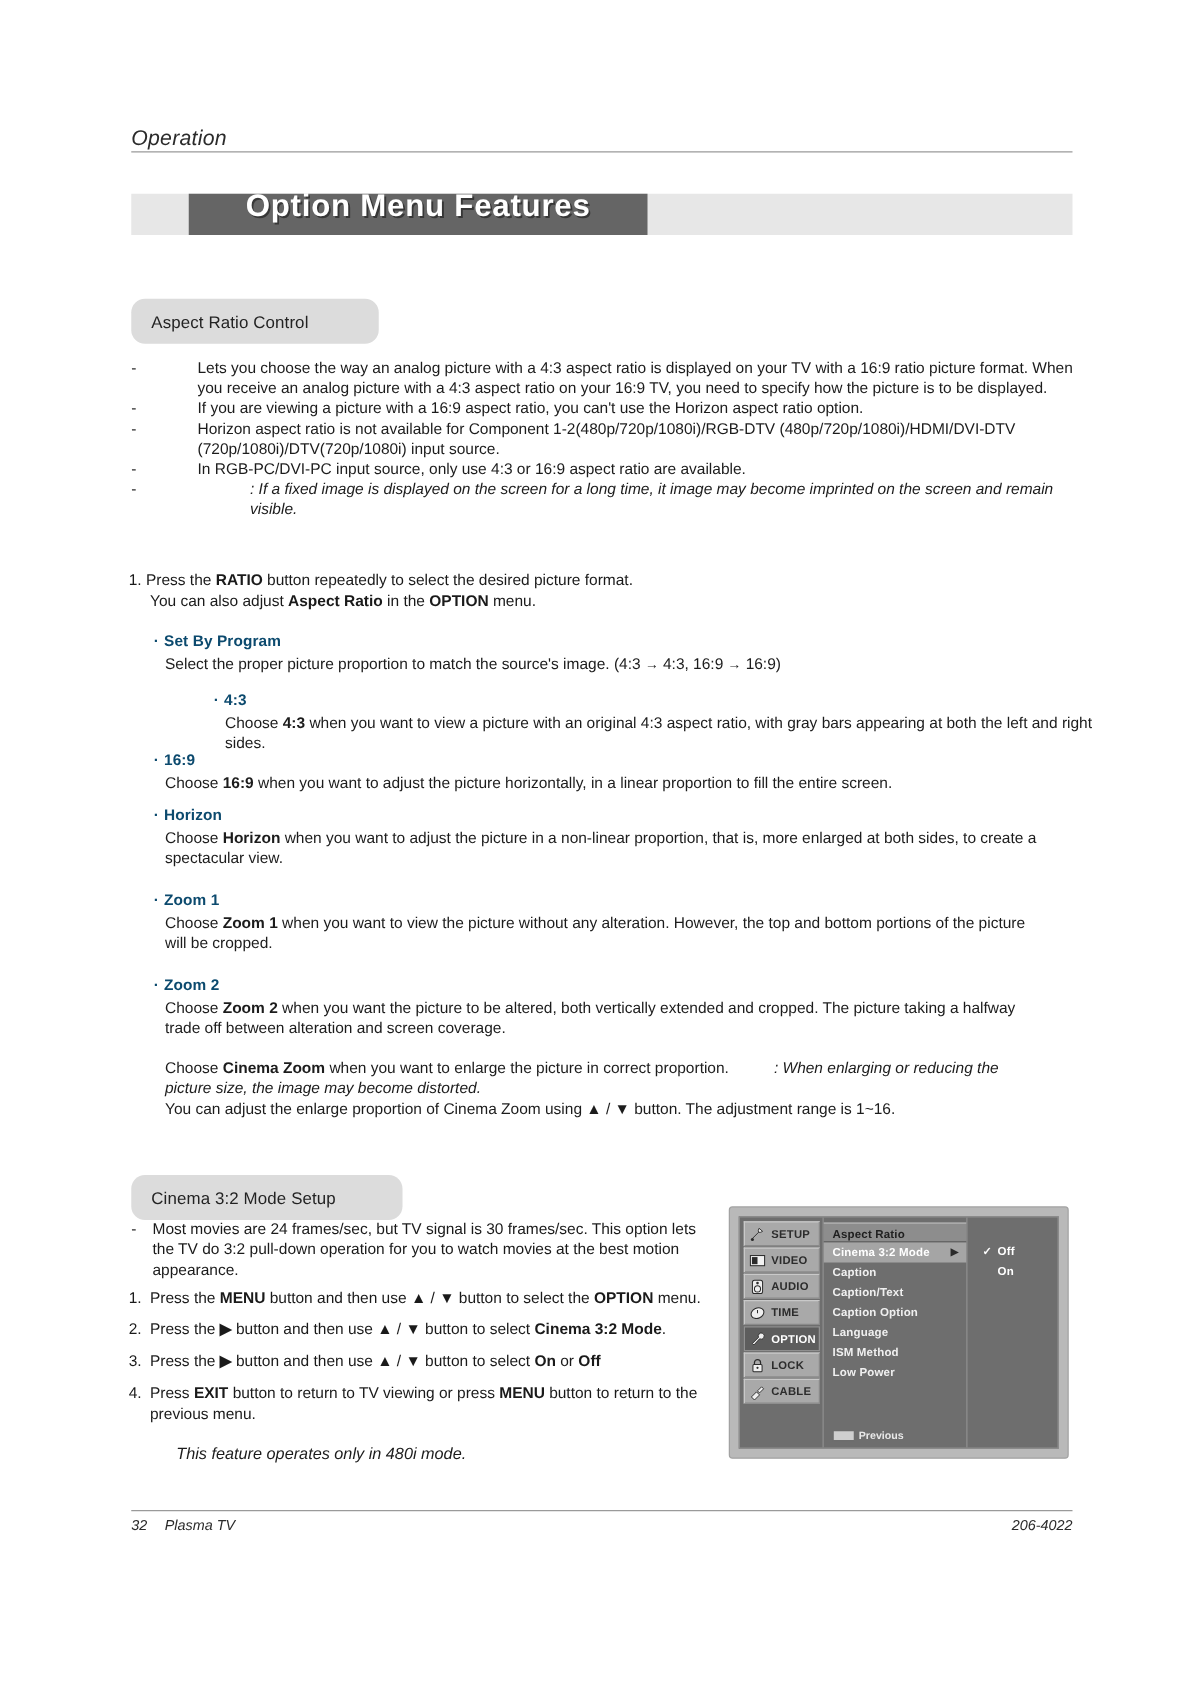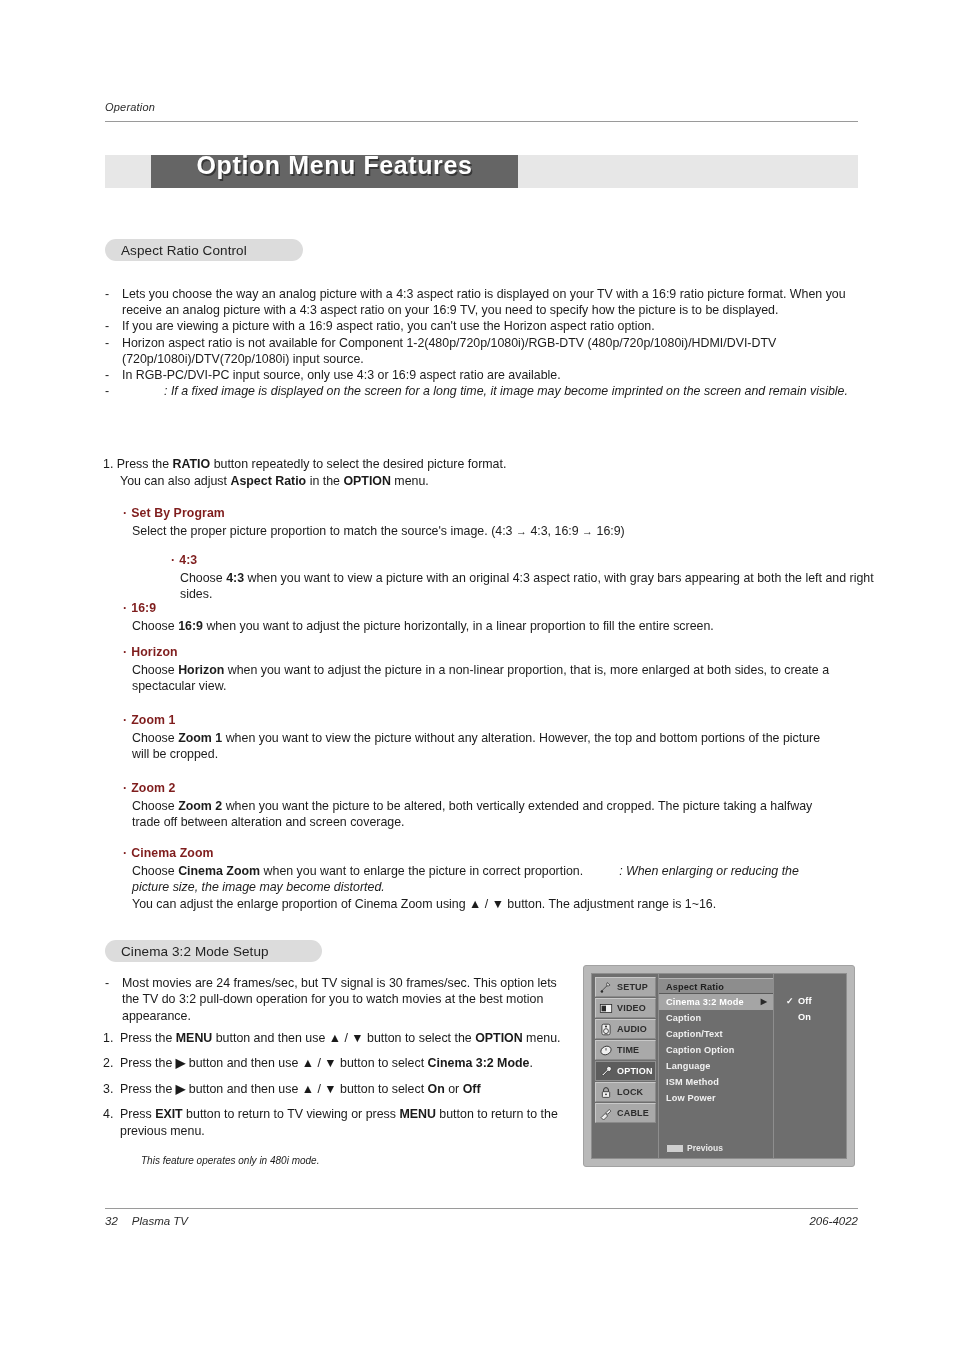--- a/index.html
+++ b/index.html
@@ -22,21 +22,21 @@
     height: 1351px;
     overflow: hidden;
   }
 
   
   .running-head {
     position: absolute;
     left: 105px;
     top: 101px;
     font-style: italic;
-    font-size: 11px;
+    font-size: 17px;
     letter-spacing: .2px;
     color: #2b2b2b;
   }
   .head-rule {
     position: absolute;
     left: 105px;
     top: 121px;
     width: 753px;
     height: 1px;
     background: #9a9a9a;
@@ -73,21 +73,21 @@
     color: #ffffff;
     letter-spacing: .6px;
     text-shadow: 1.5px 1.5px 0 rgba(0,0,0,.45);
   }
 
   
   .pill {
     position: absolute;
     background: #dcdcdc;
     border-radius: 11px;
-    height: 22px;
+    height: 36px;
     display: flex;
     align-items: center;
     padding: 0 16px;
     font-size: 13.5px;
     color: #232323;
     letter-spacing: .1px;
   }
   #pill-aspect { left: 105px; top: 239px; width: 166px; }
   #pill-cinema { left: 105px; top: 940px; width: 185px; }
   .bullet-list {
@@ -100,42 +100,42 @@
     display: flex;
     font-size: 12.4px;
     line-height: 16.2px;
     color: #1c1c1c;
   }
   .bl-dash {
     width: 17px;
     flex: 0 0 17px;
     color: #1c1c1c;
   }
-  .bl-text { flex: 1 1 auto; }
+  .bl-text { flex: 1 1 auto; margin-left: 36px; }
   .ital { font-style: italic; }
   .note-indent { padding-left: 42px; display: block; }
 
   
   .step1 {
     position: absolute;
     left: 103px;
     top: 456px;
     width: 700px;
     font-size: 12.4px;
     line-height: 16.6px;
   }
   .step1 .ln2 { padding-left: 17px; display: block; }
   b, strong { font-weight: bold; }
 
   
   .opt-block { position: absolute; left: 123px; width: 715px; }
   .opt-head {
     font-size: 12.3px;
     font-weight: bold;
-    color: #7f1d1d;
+    color: #0c4a6e;
     letter-spacing: .1px;
     margin-bottom: 3px;
   }
   .opt-head .dot { margin-right: 4px; }
   .opt-body {
     font-size: 12.4px;
     line-height: 16.3px;
     padding-left: 9px;
     color: #1c1c1c;
   }
@@ -159,21 +159,21 @@
     line-height: 16.4px;
     margin-bottom: 9px;
     padding-left: 17px;
   }
   .c32-step .num { position: absolute; left: 0; top: 0; }
   .c32-step .cont { display: block; }
   .c32-note {
     position: absolute;
     left: 141px;
     top: 1155px;
-    font-size: 10px;
+    font-size: 13px;
     font-style: italic;
     color: #1c1c1c;
   }
 
   
   .osd-frame {
     position: absolute;
     left: 583px;
     top: 965px;
     width: 272px;
@@ -404,21 +404,20 @@
     <div class="opt-head"><span class="dot">·</span><span>Zoom 1</span></div>
     <div class="opt-body"><span>Choose </span><b>Zoom 1</b><span> when you want to view the picture without any alteration. However, the top and bottom portions of the picture will be cropped.</span></div>
   </div>
 
   <div class="opt-block" style="top:781px;">
     <div class="opt-head"><span class="dot">·</span><span>Zoom 2</span></div>
     <div class="opt-body"><span>Choose </span><b>Zoom 2</b><span> when you want the picture to be altered, both vertically extended and cropped. The picture taking a halfway trade off between alteration and screen coverage.</span></div>
   </div>
 
   <div class="opt-block" style="top:846px;">
-    <div class="opt-head"><span class="dot">·</span><span>Cinema Zoom</span></div>
     <div class="opt-body"><span>Choose </span><b>Cinema Zoom</b><span> when you want to enlarge the picture in correct proportion.</span><span style="display:inline-block;width:36px;"></span><span class="ital">: When enlarging or reducing the picture size, the image may become distorted.</span><br><span>You can adjust the enlarge proportion of Cinema Zoom using </span><b>▲</b><span> / </span><b>▼</b><span> button. The adjustment range is 1~16.</span></div>
   </div>
 
   <div class="pill" id="pill-cinema">Cinema 3:2 Mode Setup</div>
 
   <div class="c32-dashline">
     <span class="dsh">-</span>
     <span class="txt">Most movies are 24 frames/sec, but TV signal is 30 frames/sec. This option lets the TV do 3:2 pull-down operation for you to watch movies at the best motion appearance.</span>
   </div>
 

